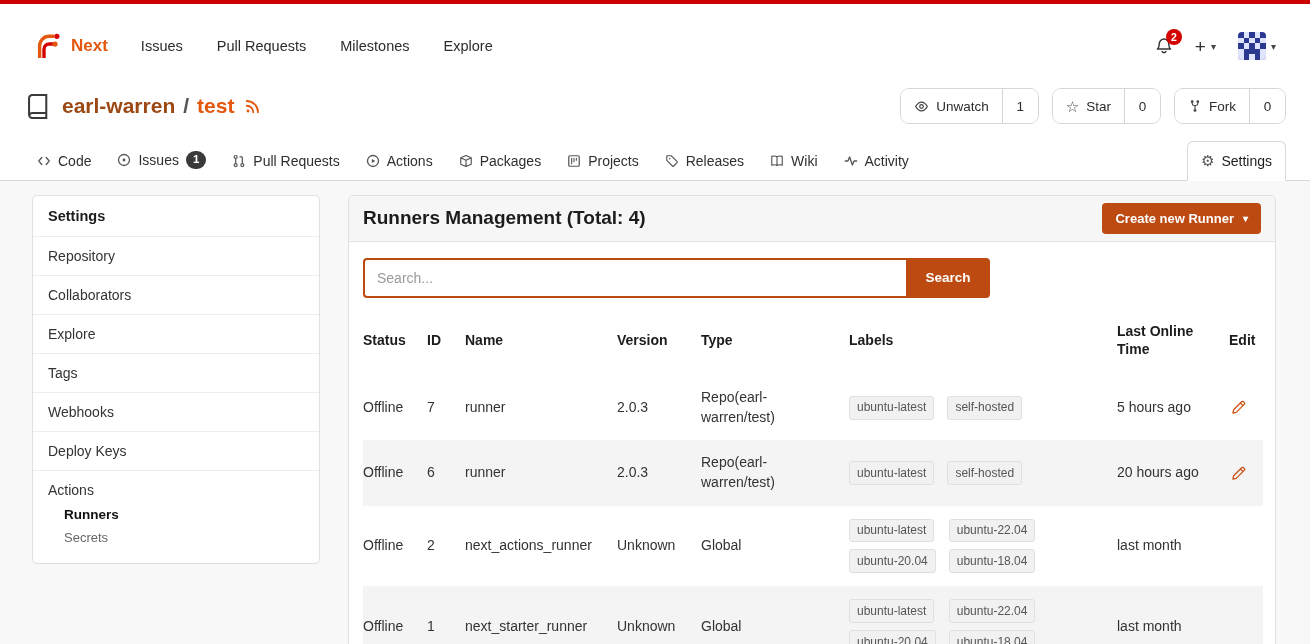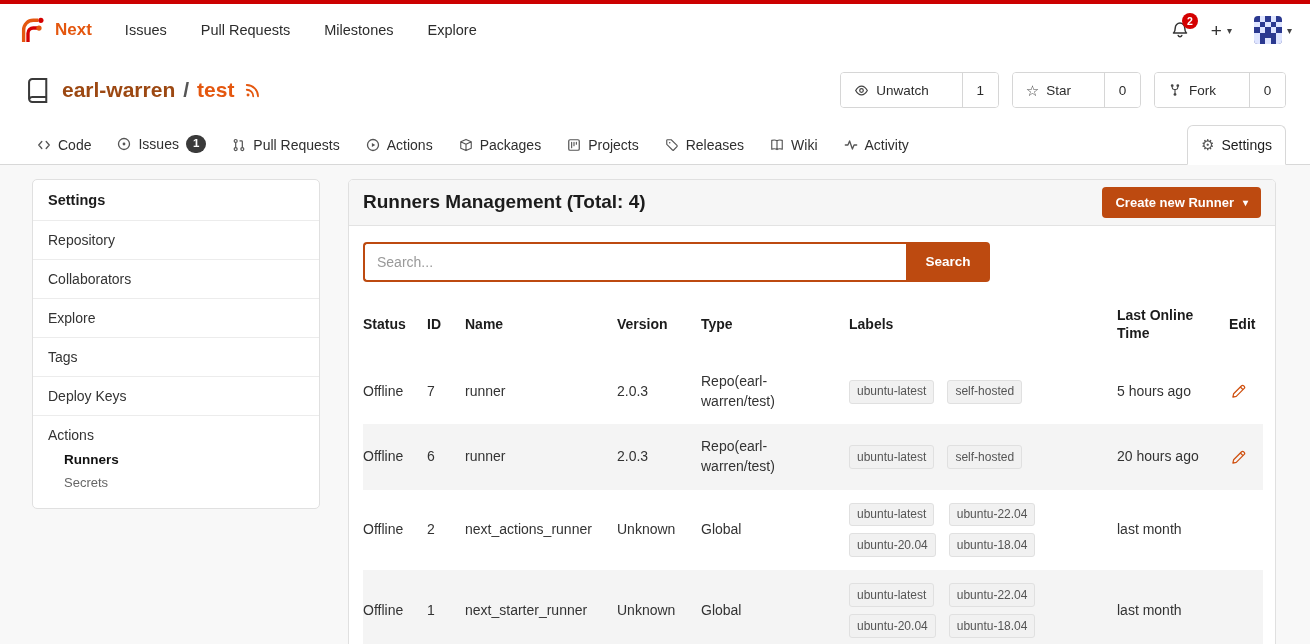--- a/index.html
+++ b/index.html
@@ -10,42 +10,42 @@
     --repo-link:#e4570f;
     --page-background:#f8f8f8;
   }
   *{box-sizing:border-box;margin:0;padding:0;}
   html,body{width:1310px;height:644px;overflow:hidden;}
   body{font-family:"Liberation Sans",sans-serif;background:#fff;color:#2c2c2c;font-size:14px;}
   .page{display:flex;flex-direction:column;height:644px;}
   .top-stripe{height:4px;background:var(--top-stripe);flex:none;}
 
   
-  .navbar{display:flex;align-items:center;height:52px;padding:0 18px;background:#fff;flex:none;}
+  .navbar{display:flex;align-items:center;height:52px;padding:0 34px;background:#fff;flex:none;margin-top:16px;}
   .brand{display:flex;align-items:center;gap:7px;margin-right:16px;cursor:pointer;}
   .brand-name{color:var(--brand);font-weight:700;font-size:17px;}
   .nav-link{font-size:14.5px;color:#2c2c2c;padding:0 17px;cursor:pointer;text-decoration:none;}
   .nav-right{margin-left:auto;display:flex;align-items:center;gap:22px;}
   .bell-wrap{position:relative;display:flex;cursor:pointer;color:#333;}
   .badge-red{position:absolute;top:-8px;right:-9px;background:#d40000;color:#fff;font-size:10.5px;line-height:1;border-radius:9px;padding:2.5px 5px;font-weight:700;}
   .plus-menu,.avatar-menu{display:flex;align-items:center;gap:5px;cursor:pointer;}
   .plus-glyph{font-size:19px;color:#333;line-height:1;}
   .caret{font-size:10px;color:#444;}
   .avatar-img{border-radius:4px;display:block;}
 
   
   .repo-header{display:flex;align-items:center;padding:16px 24px 12px;gap:11px;flex:none;background:#fff;}
   .repo-icon{color:#3a3a3a;display:flex;}
   .repo-title{font-size:21px;display:flex;gap:8px;align-items:center;}
   .owner-link{color:var(--owner-link);cursor:pointer;text-decoration:none;}
   .title-sep{color:#555;}
   .repo-link{color:var(--repo-link);cursor:pointer;text-decoration:none;}
   .rss{display:flex;margin-left:2px;cursor:pointer;}
   .repo-actions{margin-left:auto;display:flex;gap:13px;}
-  .btn-group{display:flex;border:1px solid #d6d6d6;border-radius:4px;overflow:hidden;background:#fff;height:36px;gap:20px;}
+  .btn-group{display:flex;border:1px solid #d6d6d6;border-radius:9px;overflow:hidden;background:#fff;height:36px;}
   .seg{display:flex;align-items:center;gap:7px;padding:0 13px;font-size:13.5px;background:#fff;border:none;cursor:pointer;color:#2c2c2c;font-family:inherit;}
   .seg .segicon{display:flex;color:#444;}
   .seg.count{border-left:1px solid #d6d6d6;min-width:36px;justify-content:center;}
   .star-glyph{font-size:15px;color:#444;line-height:1;}
 
   
   .tabbar{display:flex;align-items:flex-end;padding:4px 24px 0;border-bottom:1px solid #d8d8d8;background:#fff;flex:none;}
   .tab{display:flex;align-items:center;gap:7px;padding:11px 13px;font-size:14px;color:#2f2f2f;cursor:pointer;white-space:nowrap;}
   .tab .ticon{color:#555;display:flex;}
   .tab-badge{background:#3a3a3a;color:#fff;border-radius:9px;font-size:11.5px;line-height:1;padding:3px 7px;font-weight:600;}
@@ -288,20 +288,21 @@
   </nav>
 
   <div class="content">
 
     <aside class="menu">
       <div class="menu-header">Settings</div>
       <a class="menu-item">Repository</a>
       <a class="menu-item">Collaborators</a>
       <a class="menu-item">Explore</a>
       <a class="menu-item">Tags</a>
+      <a class="menu-item">Webhooks</a>
       <a class="menu-item">Deploy Keys</a>
       <div class="menu-group">
         <div class="group-label">Actions</div>
         <a class="sub-item active">Runners</a>
         <a class="sub-item">Secrets</a>
       </div>
     </aside>
 
     <section class="panel">
       <div class="panel-header">

